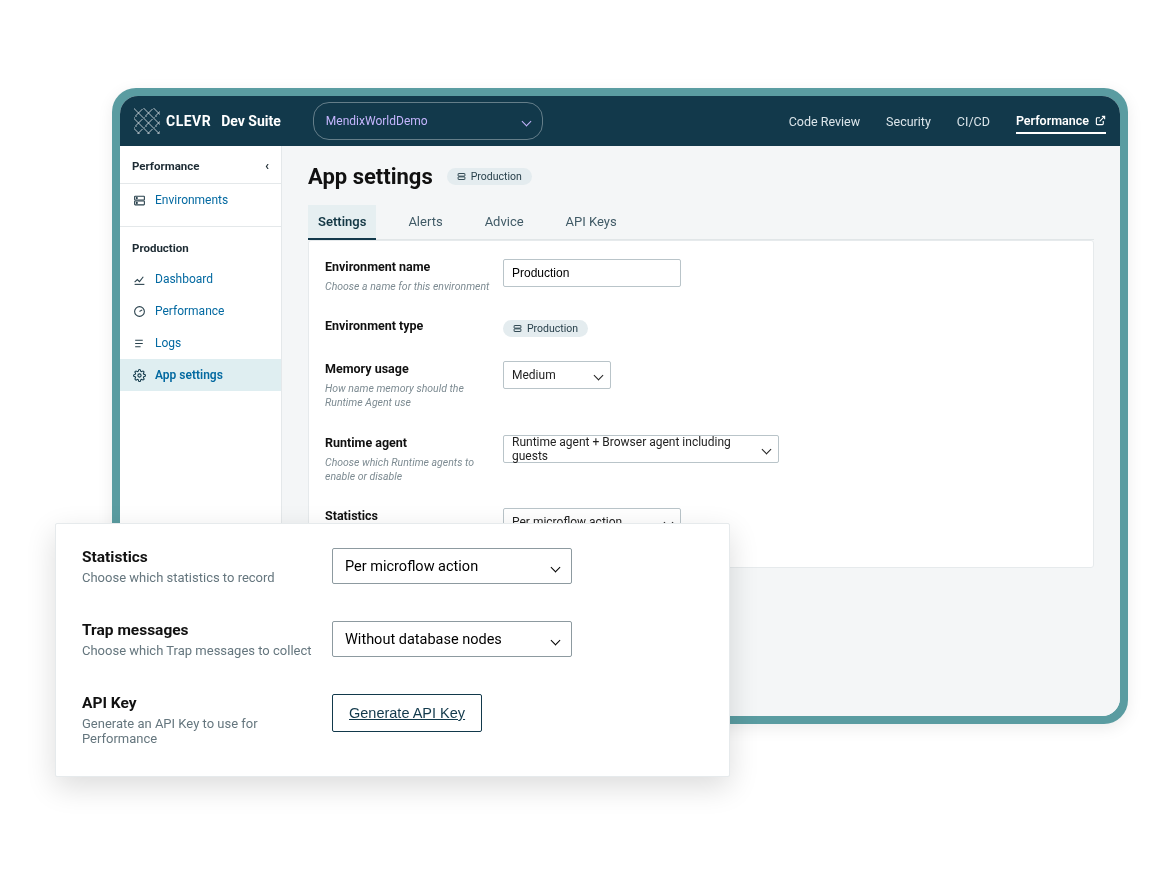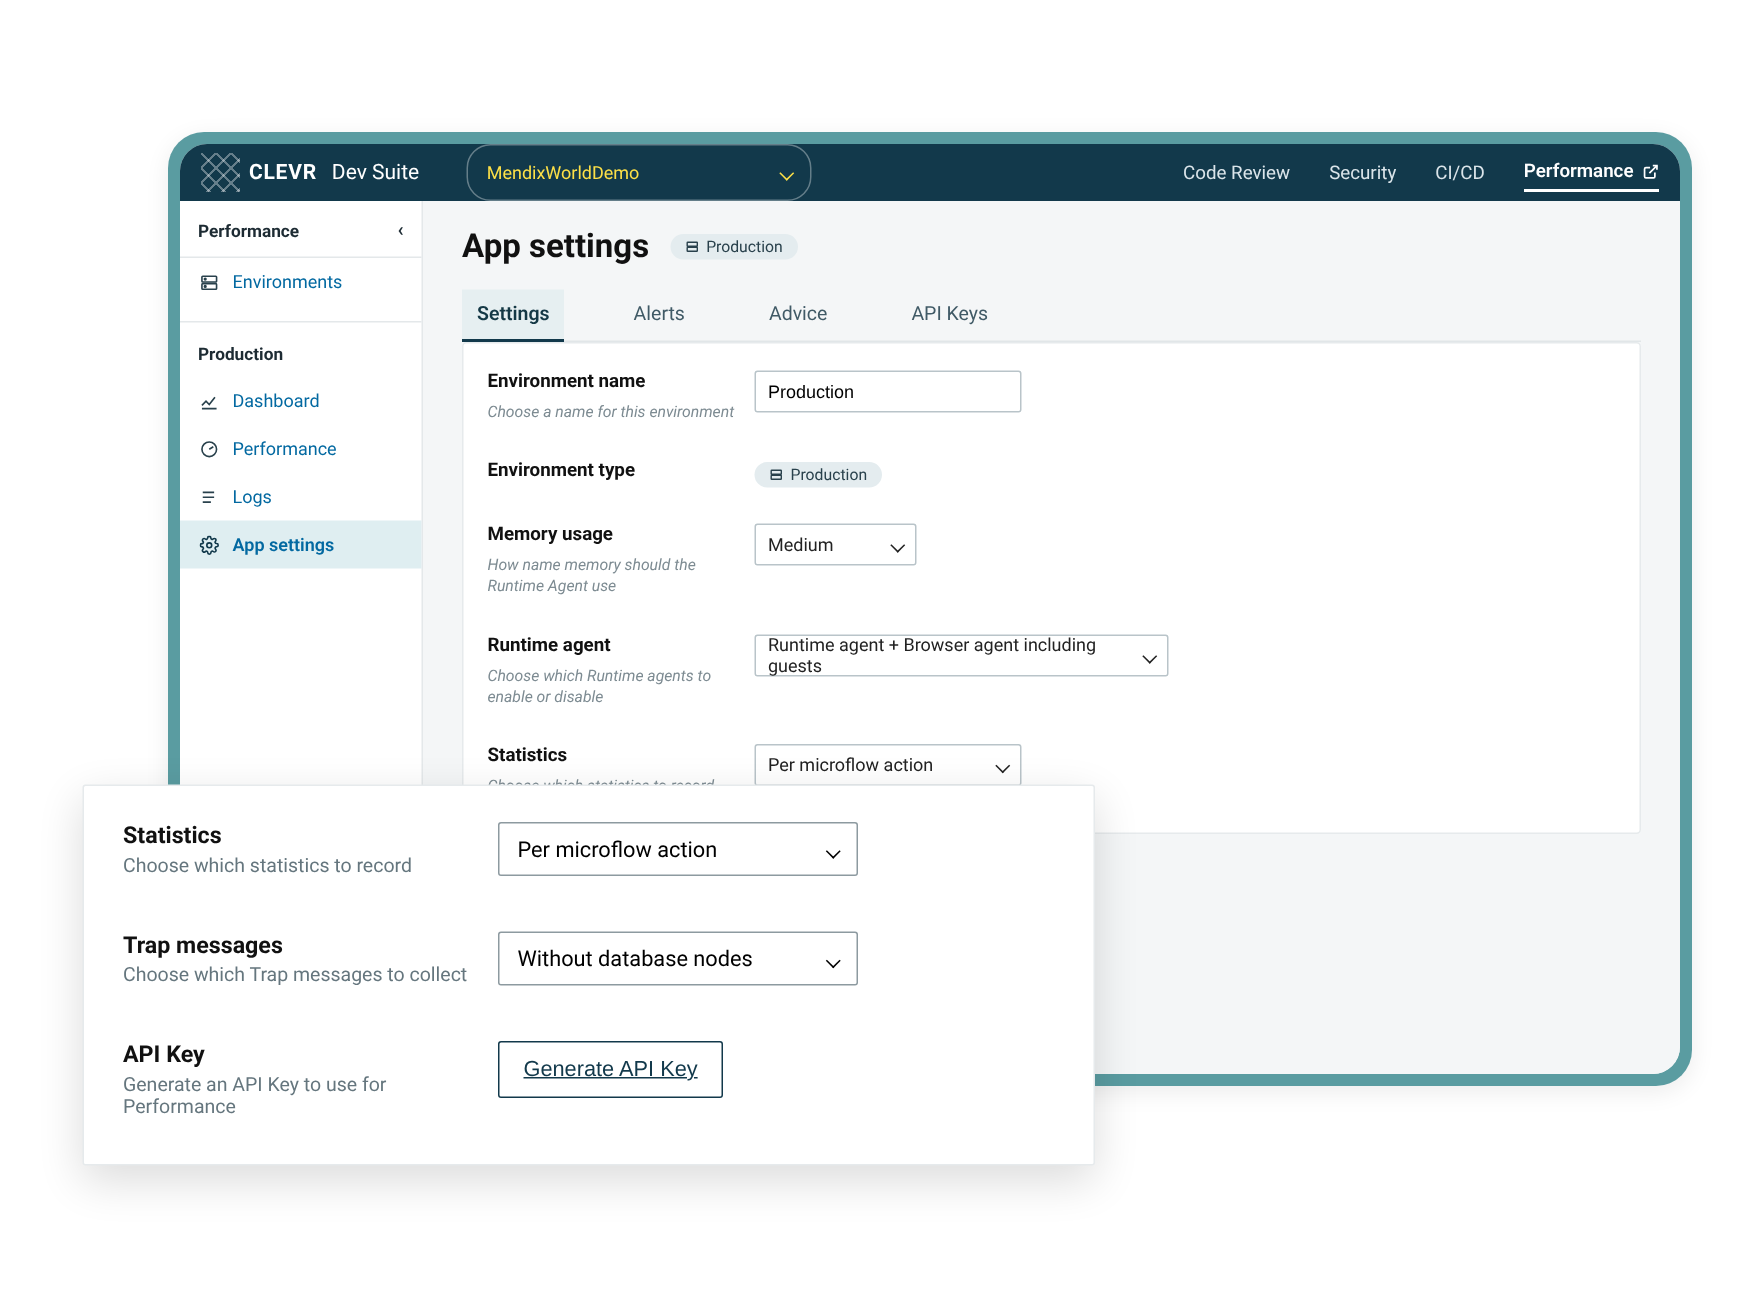--- a/index.html
+++ b/index.html
@@ -30,21 +30,21 @@
     height: 100%;
     background: #f4f6f7;
     border-radius: 18px;
     overflow: hidden;
     display: flex;
     flex-direction: column;
   }
 
   
   .header {
-    height: 38px;
+    height: 50px;
     background: #12394b;
     display: flex;
     align-items: center;
     padding: 0 14px;
     color: #fff;
   }
   .logo-wrap {
     display: flex;
     align-items: center;
     gap: 6px;
@@ -52,31 +52,31 @@
     font-size: 14px;
   }
   .logo-pattern {
     width: 26px; height: 26px;
     background:
       linear-gradient(45deg, transparent 45%, rgba(255,255,255,.35) 45%, rgba(255,255,255,.35) 55%, transparent 55%),
       linear-gradient(-45deg, transparent 45%, rgba(255,255,255,.35) 45%, rgba(255,255,255,.35) 55%, transparent 55%);
     background-size: 10px 10px;
   }
   .logo-strong { font-weight: 700; letter-spacing: .5px; }
-  .logo-light { font-weight: 400; margin-left: 4px; }
+  .logo-light { font-weight: 700; margin-left: 4px; }
 
   .project-select {
     height: 34px;
     min-width: 230px;
     border: 1px solid rgba(255,255,255,.35);
     border-radius: 16px;
     display: flex;
     align-items: center;
     padding: 18px 12px;
-    color: #fde047;
+    color: #c4b5fd;
     font-size: 12px;
     justify-content: space-between;
     cursor: pointer;
   }
 
   .topnav {
     margin-left: auto;
     display: flex;
     gap: 26px;
     font-size: 12.5px;
@@ -141,21 +141,21 @@
     padding:2px 10px;
     font-size:10.5px;
     color:#29414c;
     display:inline-flex;
     align-items:center;
     gap:5px;
   }
 
   .tabs {
     display:flex;
-    gap:36px;
+    gap:22px;
     border-bottom:1px solid #e1e6e8;
     font-size:13px;
     margin-bottom:0;
   }
   .tab { padding:9px 10px; cursor:pointer; color:#405a66;}
   .tab.active {
     background:#e6eff1;
     color:#143845;
     font-weight:600;
     border-bottom:2px solid #12394b;

